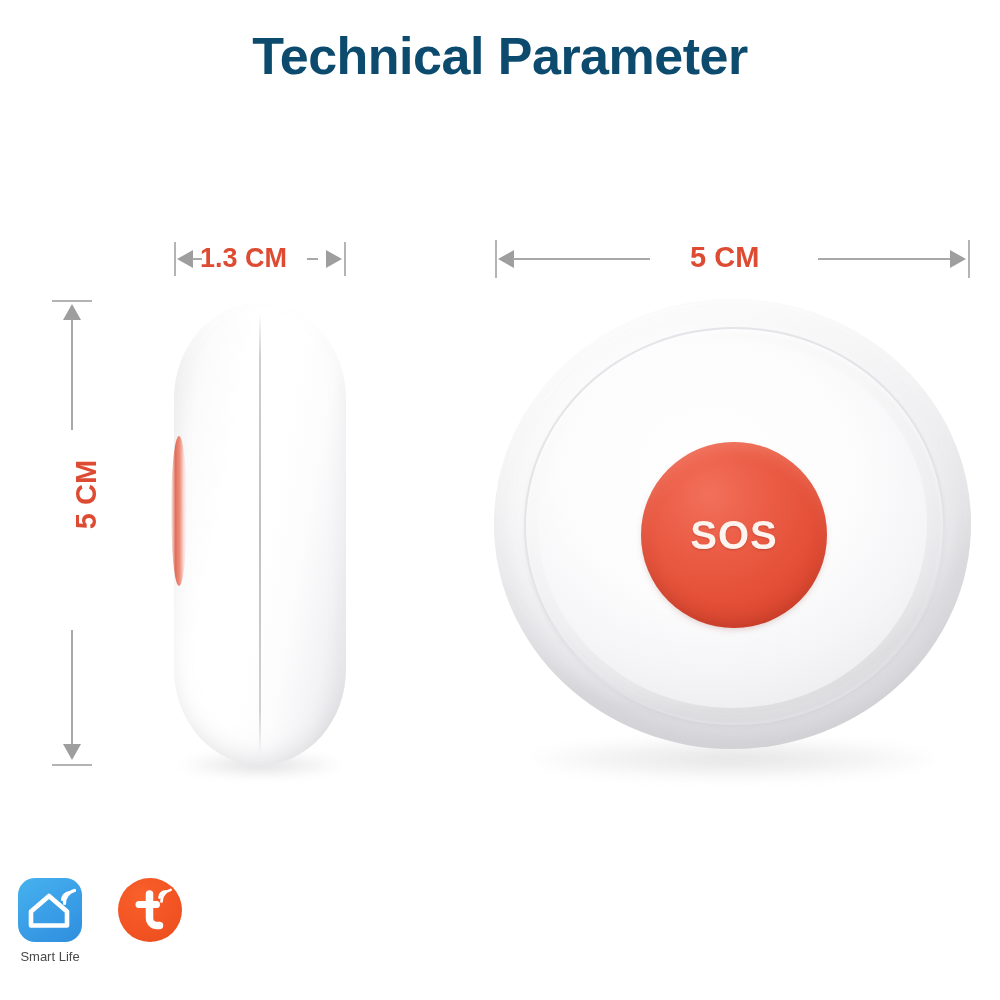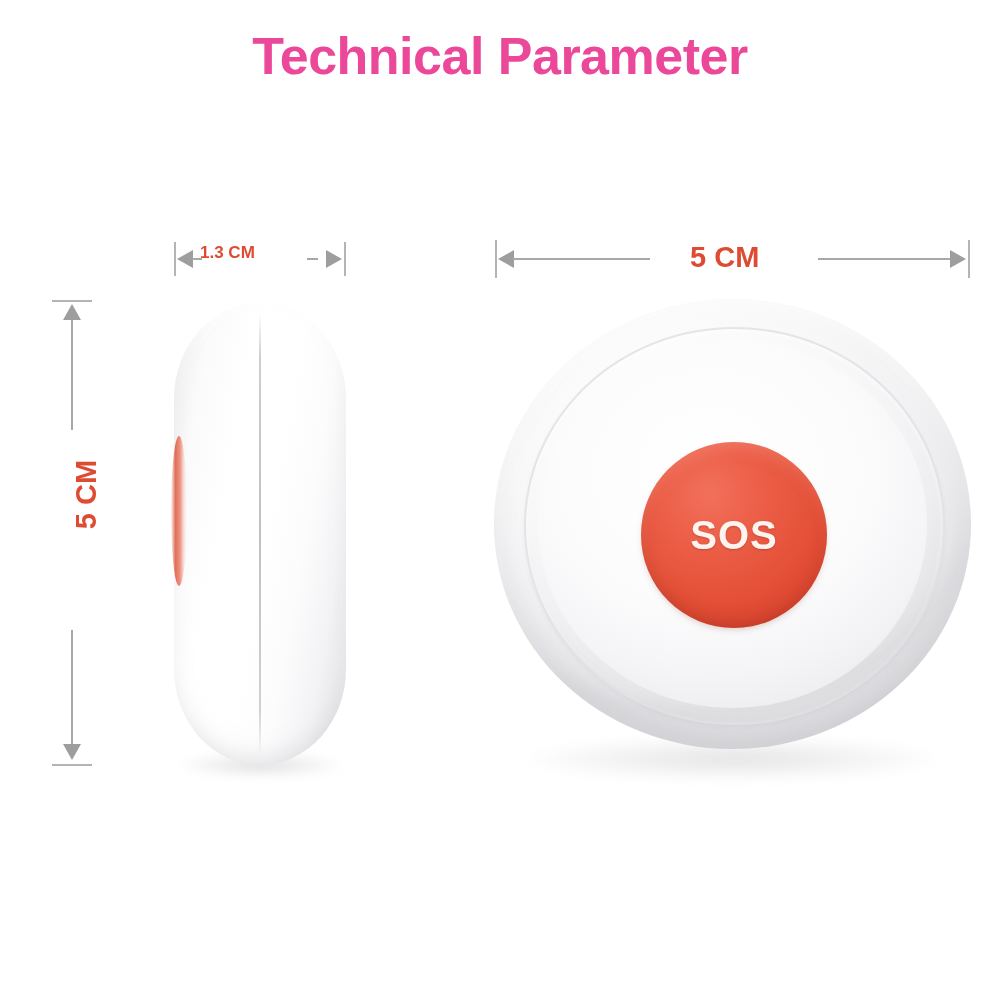--- a/index.html
+++ b/index.html
@@ -22,21 +22,21 @@
 
   
   .page-title {
     position: absolute;
     left: 0;
     top: 26px;
     width: 1000px;
     text-align: center;
     font-size: 52px;
     font-weight: bold;
-    color: #ec4899;
+    color: #0c4a6e;
     letter-spacing: -0.5px;
     white-space: nowrap;
   }
 
   
   .dim-label {
     position: absolute;
     color: #dd4b33;
     font-weight: bold;
     white-space: nowrap;
@@ -73,21 +73,21 @@
     border-right: 9px solid transparent;
     border-bottom: 16px solid #9e9e9e;
   }
   .arrow.down {
     border-left: 9px solid transparent;
     border-right: 9px solid transparent;
     border-top: 16px solid #9e9e9e;
   }
   #dim-width-label {
     left: 200px; top: 243px;
-    font-size: 17px;
+    font-size: 27px;
   }
 
   
   #dim-diameter-label {
     left: 690px; top: 241px;
     font-size: 29px;
   }
 
   
   #dim-height-label {
@@ -359,14 +359,44 @@
 
     <div class="dim-line v" style="left:71px; top:320px; height:110px;"></div>
 
     <div class="dim-label" id="dim-height-label">5 CM</div>
 
     <div class="dim-line v" style="left:71px; top:630px; height:114px;"></div>
 
     <div class="arrow down" style="left:63px; top:744px;"></div>
   </div>
 
+  <div id="logo-bar">
+
+    <div class="logo-block">
+      <div id="smartlife-icon">
+        <svg width="64" height="64" viewBox="0 0 64 64">
+
+          <path d="M13 33.5 L31 18 L49 33.5 L49 47.5 L13 47.5 Z" fill="none" stroke="#ffffff" stroke-width="4.6" stroke-linejoin="round" stroke-linecap="round"></path>
+
+          <path d="M44.5 21.5 A8.5 8.5 0 0 1 51.5 14.5" fill="none" stroke="#ffffff" stroke-width="3.2" stroke-linecap="round"></path>
+          <path d="M46.5 25.5 A13 13 0 0 1 56.5 12.5" fill="none" stroke="#ffffff" stroke-width="3.2" stroke-linecap="round"></path>
+        </svg>
+      </div>
+      <div id="smartlife-label">Smart Life</div>
+    </div>
+
+    <div class="logo-block">
+      <div id="tuya-icon">
+        <svg width="64" height="64" viewBox="0 0 64 64">
+
+          <path d="M31.5 16 L31.5 40 A7.5 7.5 0 0 0 39 47.5 L41.5 47.5" fill="none" stroke="#ffffff" stroke-width="7.5" stroke-linecap="round" stroke-linejoin="round"></path>
+
+          <line x1="21" y1="26.5" x2="38.5" y2="26.5" stroke="#ffffff" stroke-width="7" stroke-linecap="round"></line>
+
+          <path d="M41.5 19.5 A7 7 0 0 1 47.5 13.5" fill="none" stroke="#ffffff" stroke-width="2.8" stroke-linecap="round"></path>
+          <path d="M43.5 23.5 A11.5 11.5 0 0 1 52.5 12" fill="none" stroke="#ffffff" stroke-width="2.8" stroke-linecap="round"></path>
+        </svg>
+      </div>
+    </div>
+
+  </div>
 
 </div>
 
 </body></html>

